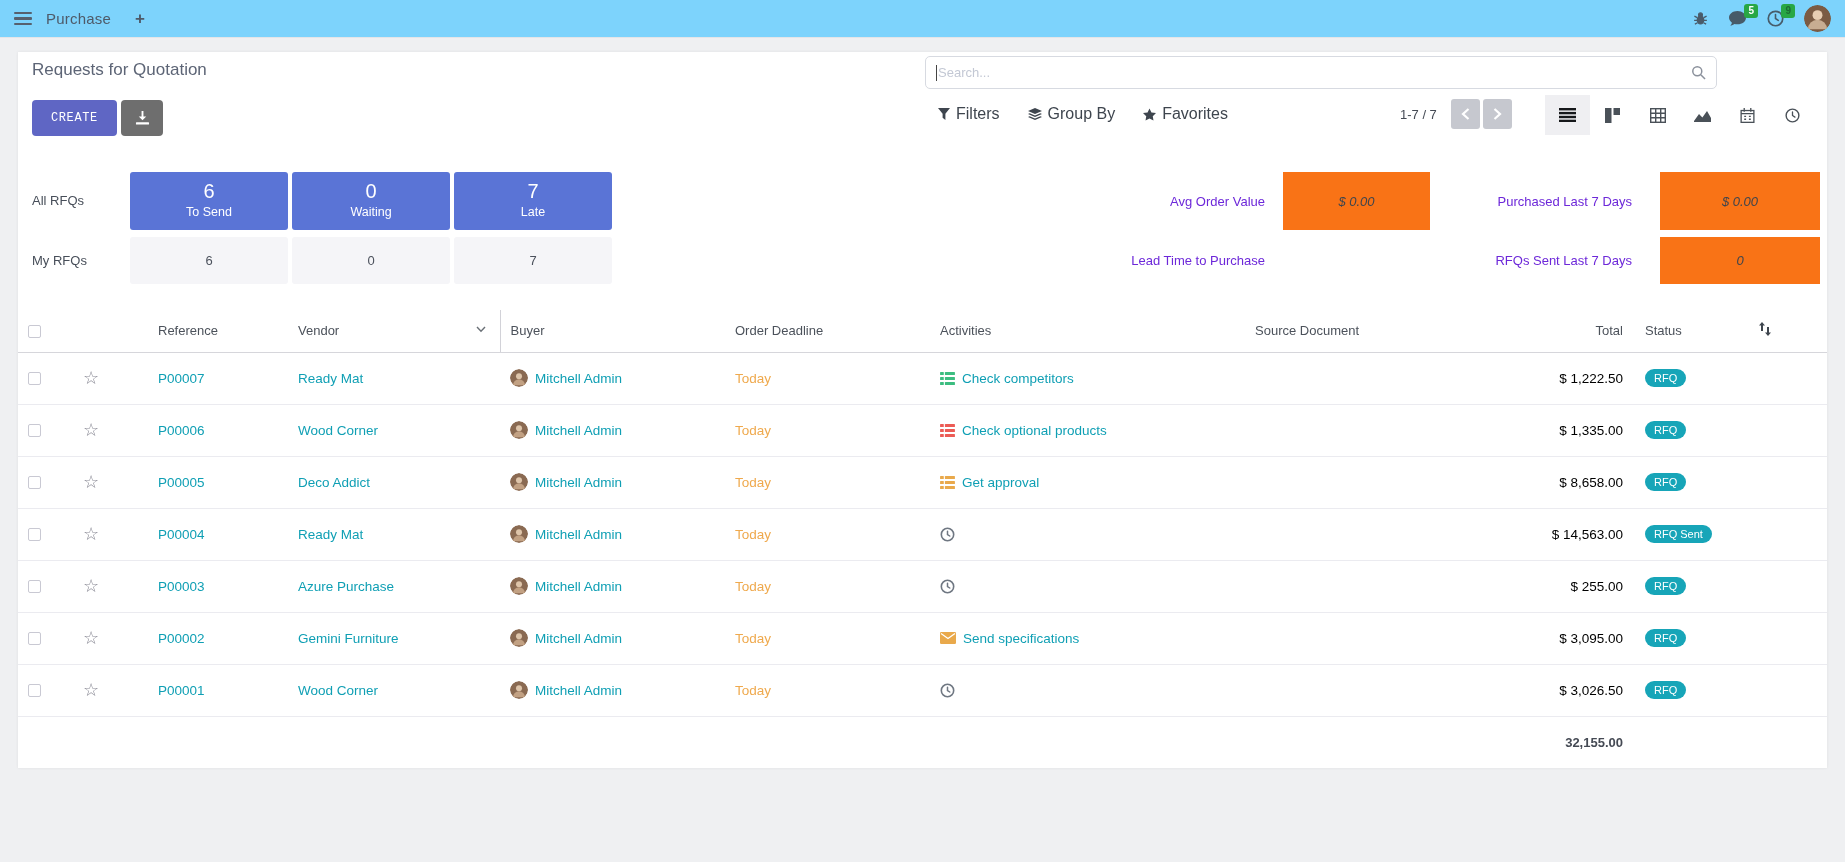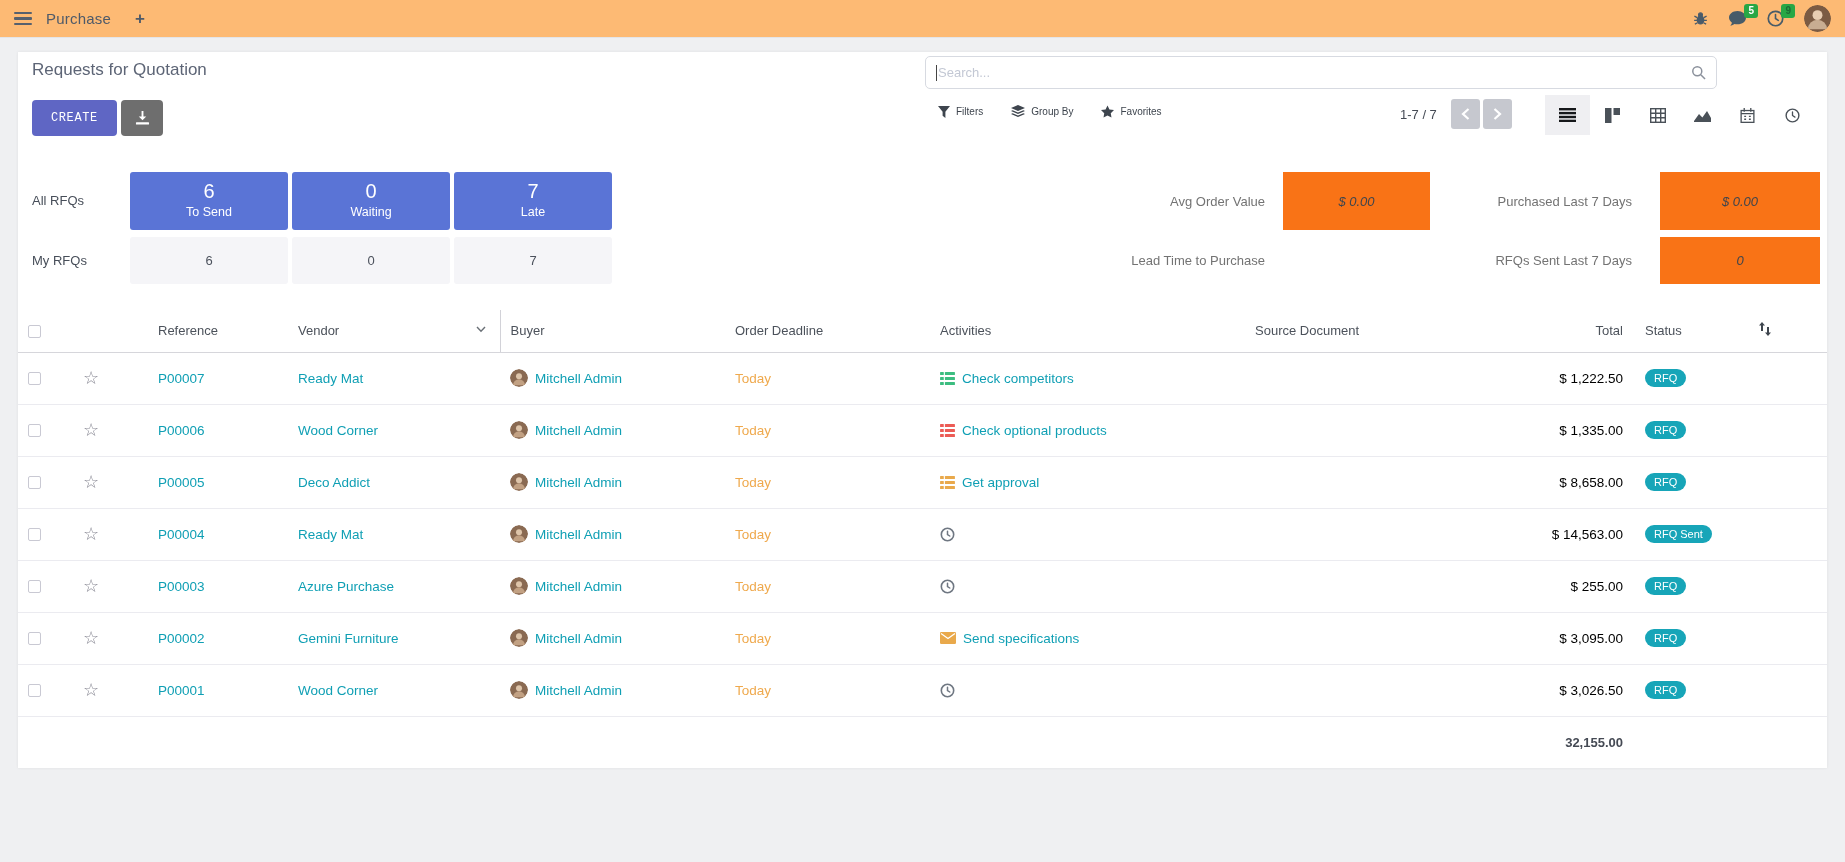--- a/index.html
+++ b/index.html
@@ -1,20 +1,20 @@
 <!DOCTYPE html>
 <html style="--primary: #5f66c4; --tile-blue: #5a74d6; --link-teal: #0f9fb4; --deadline-orange: #efa94d; --status-teal: #17a5b8; --badge-green: #28a745;"><head>
 <meta charset="utf-8">
 <style>
   * { margin:0; padding:0; box-sizing:border-box; }
   html,body { width:1845px; height:862px; overflow:hidden;
     font-family:"Liberation Sans", sans-serif; background:#eff0f2; }
 
   
-  .navbar { position:relative; height:38px; background:#fdba74;
+  .navbar { position:relative; height:38px; background:#7dd3fc;
     border-bottom:1px solid #e4e5e8; display:flex; align-items:center;
     padding:16px 14px; z-index:5; }
   .nav-left { display:flex; align-items:center; gap:14px; }
   .burger { display:inline-flex; flex-direction:column; gap:3px; cursor:pointer; }
   .burger span { width:18px; height:2.6px; background:#56606e; border-radius:1px; }
   .app-name { font-size:15px; color:#4e5a69; letter-spacing:.2px; }
   .nav-plus { font-size:17px; font-weight:bold; color:#4e5a69; margin-left:10px; cursor:pointer; }
   .nav-right { margin-left:auto; display:flex; align-items:center; gap:20px; }
   .systray-item { position:relative; display:inline-flex; align-items:center; cursor:pointer; }
   .badge { position:absolute; top:-6px; right:-11px; background:var(--badge-green,#28a745);
@@ -39,42 +39,42 @@
   .search-caret { width:1px; height:16px; background:#444; margin-right:1px; }
 
   
   .cp2 { position:absolute; left:0; top:40px; right:0; height:58px; }
   .btn { border:none; border-radius:4px; cursor:pointer; font-family:Liberation Mono, monospace; }
   .btn-create { position:absolute; left:14px; top:8px; height:36px; padding:0 19px;
     background:var(--primary,#5f66c4); color:#fff; font-size:12px; letter-spacing:.6px; }
   .btn-export { position:absolute; left:103px; top:8px; height:36px; width:42px;
     background:#6e6e6e; color:#fff; display:flex; align-items:center; justify-content:center; }
   .sf-group { position:absolute; left:920px; top:13px; display:flex; gap:28px;
-    font-size:10px; color:#3e454e;justify-content:center; }
+    font-size:16px; color:#3e454e;justify-content:center; }
   .sf-item { display:flex; align-items:center; gap:6px; cursor:pointer; }
   .pager { position:absolute; left:1382px; top:7px; display:flex; align-items:center; }
   .pager-text { font-size:13px; color:#454b55; margin-right:14px; }
   .pager-btn { width:29px; height:30px; background:#c6c8cf; border:none; border-radius:3px;
     display:flex; align-items:center; justify-content:center; cursor:pointer; }
   .pager-btn + .pager-btn { margin-left:3px; }
   .switcher { position:absolute; right:12px; top:3px; display:flex; }
   .sw-btn { width:45px; height:40px; display:flex; align-items:center; justify-content:center;
     background:transparent; border:none; cursor:pointer; color:#4a5158; }
   .sw-btn.active { background:#efeff2; color:#16181b; }
 
   
   .dash { position:absolute; left:0; top:108px; right:0; height:145px; }
   .dash-label { position:absolute; font-size:13px; color:#474e59; }
   .tile { position:absolute; width:158px; border-radius:3px; text-align:center; cursor:pointer; }
   .tile.blue { top:12px; height:58px; background:var(--tile-blue,#5a74d6); color:#fff; padding-top:7px; }
   .tile.blue .num { font-size:20px; line-height:1.2; }
   .tile.blue .lbl { font-size:12.5px; margin-top:2px; }
   .tile.gray { top:77px; height:47px; background:#f5f5f8; color:#4b515c; font-size:13px;
     display:flex; align-items:center; justify-content:center; }
-  .kpi-label { position:absolute; width:200px; text-align:right; font-size:13px; color:#737373; }
+  .kpi-label { position:absolute; width:200px; text-align:right; font-size:13px; color:#6d28d9; }
   .kpi-box { position:absolute; background:#f97316; display:flex; align-items:center;
     justify-content:center; font-size:13px; color:#3f454d;font-style:italic; }
 
   
   .list { position:absolute; left:0; top:258px; right:0; }
   table { width:100%; border-collapse:collapse; table-layout:fixed; }
   th { height:42px; font-size:13px; font-weight:400; color:#4c525b; text-align:left;
     border-bottom:1px solid #d6d6db; padding:0 10px; white-space:nowrap; }
   td { height:52px; font-size:13.5px; border-bottom:1px solid #ebebf0;
     padding:0 10px; white-space:nowrap; overflow:hidden; vertical-align:middle; }

